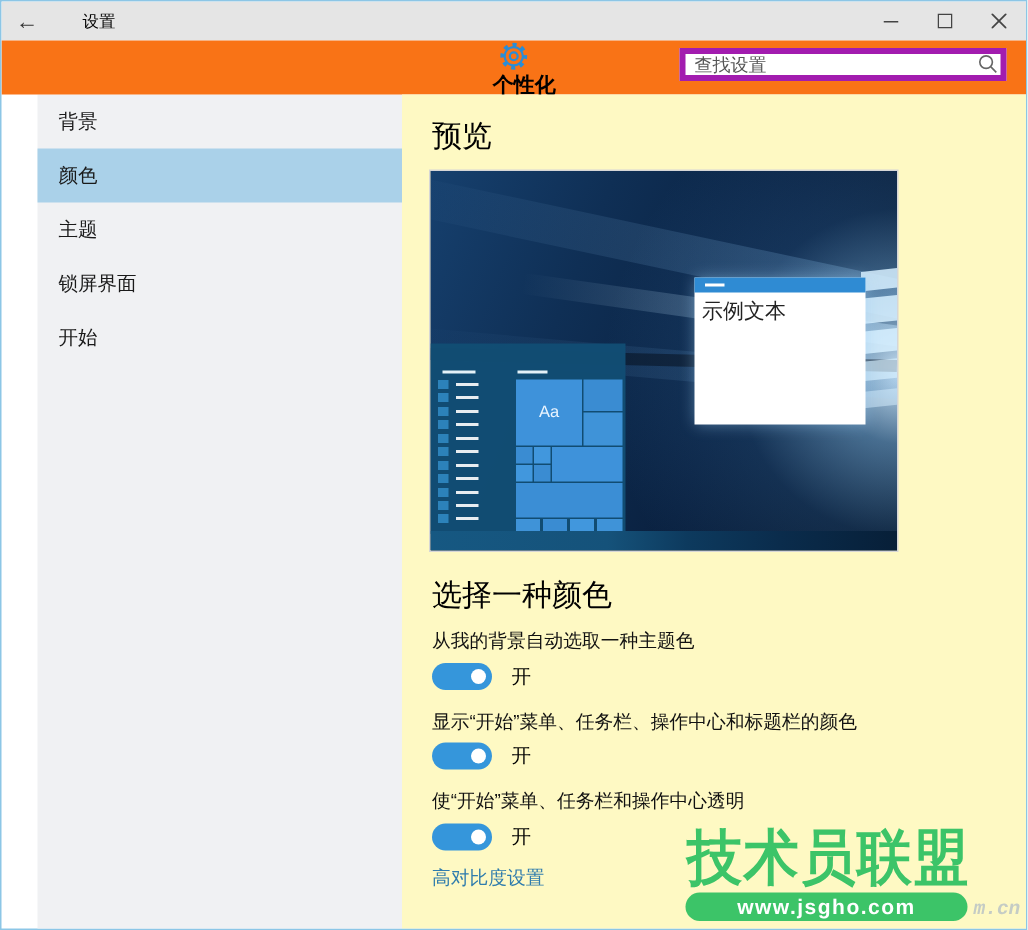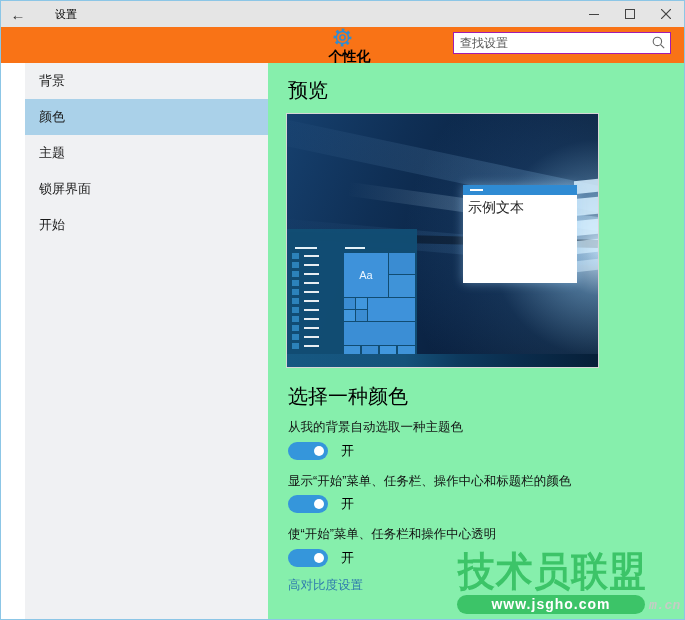--- a/index.html
+++ b/index.html
@@ -14,34 +14,34 @@
   .back { width:34px; text-align:center; font-size:15px; color:#333; cursor:default; }
   .wtitle { font-size:11px; color:#000; margin-left:20px; }
   .controls { margin-left:auto; display:flex; height:100%; }
   .ctrl { width:36px; display:flex; align-items:center; justify-content:center; }
 
   
   .header { height:36px; background:#f97316; display:flex; align-items:center;
             padding:0 12px; position:relative;flex-direction:column; }
   .ptitle { font-size:14px; font-weight:bold; margin-left:14px; color:#000; }
   .search { position:absolute; right:13px; top:5px; width:218px; height:22px; }
-  .search input { width:100%; height:100%; border:1px solid #a21caf; font-size:12px;
+  .search input { width:100%; height:100%; border:4px solid #a21caf; font-size:12px;
                   padding:0 24px 0 6px; color:#333; background:#fff; outline:none;
                   font-family:"Liberation Sans","DejaVu Sans",sans-serif; }
   .search input::placeholder { color:#555; opacity:1; }
   .search svg { position:absolute; right:6px; top:4px; }
 
   
   .bodyrow { display:flex; height:558px;padding-left:24px; }
   .sidebar { width:243px; background:#f0f1f3; flex:none; }
   .side-item { height:36px; line-height:36px; padding-left:14px; font-size:13px;
                color:#1a1a1a; cursor:default; }
   .side-item.selected { background:#aad1e9; }
 
-  .content { position:relative; flex:1; background:#86efac; }
+  .content { position:relative; flex:1; background:#fef9c3; }
   .h-preview { position:absolute; left:20px; top:14px; font-size:20px; font-weight:400; color:#000; }
   .h-color   { position:absolute; left:20px; top:320px; font-size:20px; font-weight:400; color:#000; }
 
   
   .preview-box { position:absolute; left:19px; top:51px; width:311px; height:253px;
                  overflow:hidden; background:#0a2342; outline:1px solid #d6d6d6; }
   .wall { position:absolute; inset:0;
     background:
       radial-gradient(circle at 101% 53%, rgba(210,236,255,.95) 0%, rgba(135,195,242,.5) 14%,
                       rgba(60,120,180,.22) 32%, rgba(0,0,0,0) 58%),

